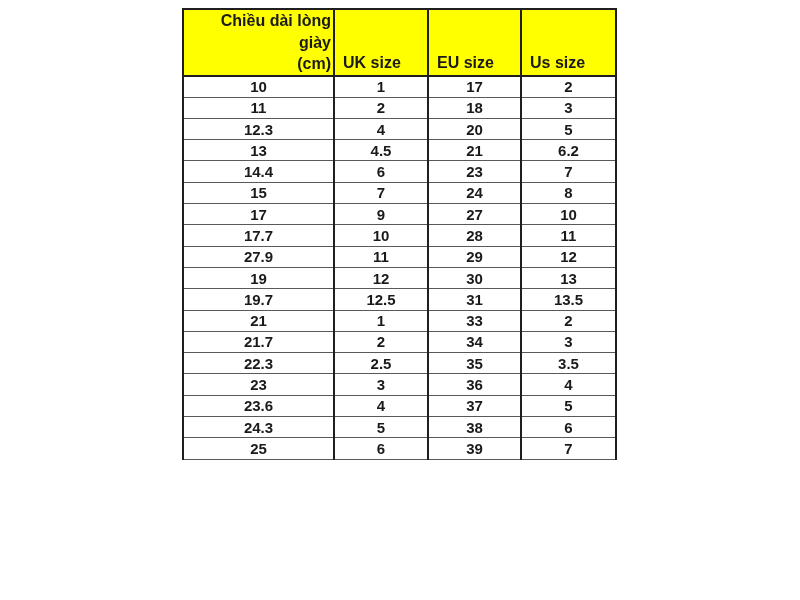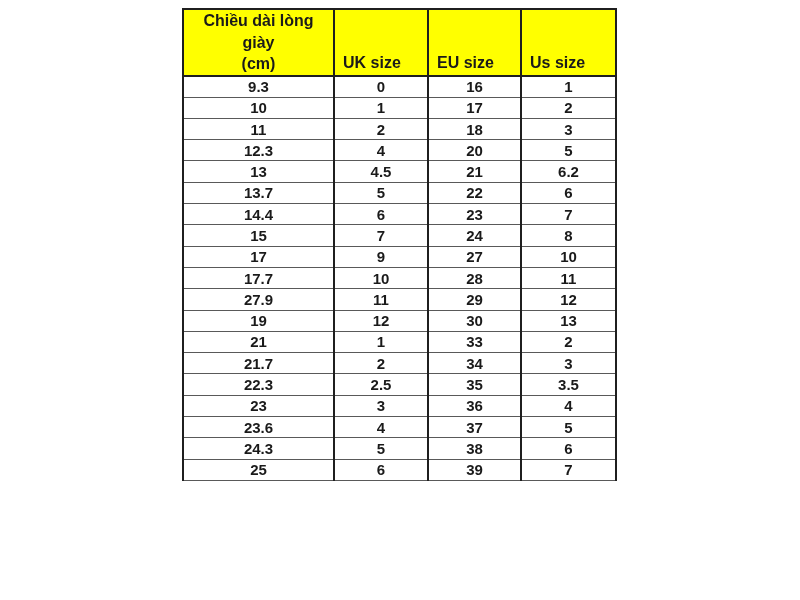--- a/index.html
+++ b/index.html
@@ -37,21 +37,21 @@
     background: #ffff00;
     border-top: 2px solid #1f1f1f;
     border-bottom: 2px solid #1f1f1f;
     height: 48px;
     font-size: 16px;
     padding: 0 0 3px 0;
     vertical-align: bottom;
   }
   .size-table th.col-cm {
     vertical-align: middle;
-    text-align: center;
+    text-align: right;
     padding: 0 2px;
     margin-top: 33px;
   }
   .size-table th.col-cm div {
     line-height: 1.35;
   }
   .size-table th.col-size {
     text-align: left;
     padding-left: 8px;
   }
@@ -82,26 +82,20 @@
           <div>Chiều dài lòng giày</div>
           <div>(cm)</div>
         </th>
         <th class="col-size">UK size</th>
         <th class="col-size">EU size</th>
         <th class="col-size">Us size</th>
       </tr>
     </thead>
     <tbody id="table-body">
         <tr>
-          <td>9.3</td>
-          <td>0</td>
-          <td>16</td>
-          <td>1</td>
-        </tr>
-        <tr>
           <td>10</td>
           <td>1</td>
           <td>17</td>
           <td>2</td>
         </tr>
         <tr>
           <td>11</td>
           <td>2</td>
           <td>18</td>
           <td>3</td>
@@ -112,26 +106,20 @@
           <td>20</td>
           <td>5</td>
         </tr>
         <tr>
           <td>13</td>
           <td>4.5</td>
           <td>21</td>
           <td>6.2</td>
         </tr>
         <tr>
-          <td>13.7</td>
-          <td>5</td>
-          <td>22</td>
-          <td>6</td>
-        </tr>
-        <tr>
           <td>14.4</td>
           <td>6</td>
           <td>23</td>
           <td>7</td>
         </tr>
         <tr>
           <td>15</td>
           <td>7</td>
           <td>24</td>
           <td>8</td>
@@ -152,20 +140,26 @@
           <td>27.9</td>
           <td>11</td>
           <td>29</td>
           <td>12</td>
         </tr>
         <tr>
           <td>19</td>
           <td>12</td>
           <td>30</td>
           <td>13</td>
+        </tr>
+        <tr>
+          <td>19.7</td>
+          <td>12.5</td>
+          <td>31</td>
+          <td>13.5</td>
         </tr>
         <tr>
           <td>21</td>
           <td>1</td>
           <td>33</td>
           <td>2</td>
         </tr>
         <tr>
           <td>21.7</td>
           <td>2</td>

